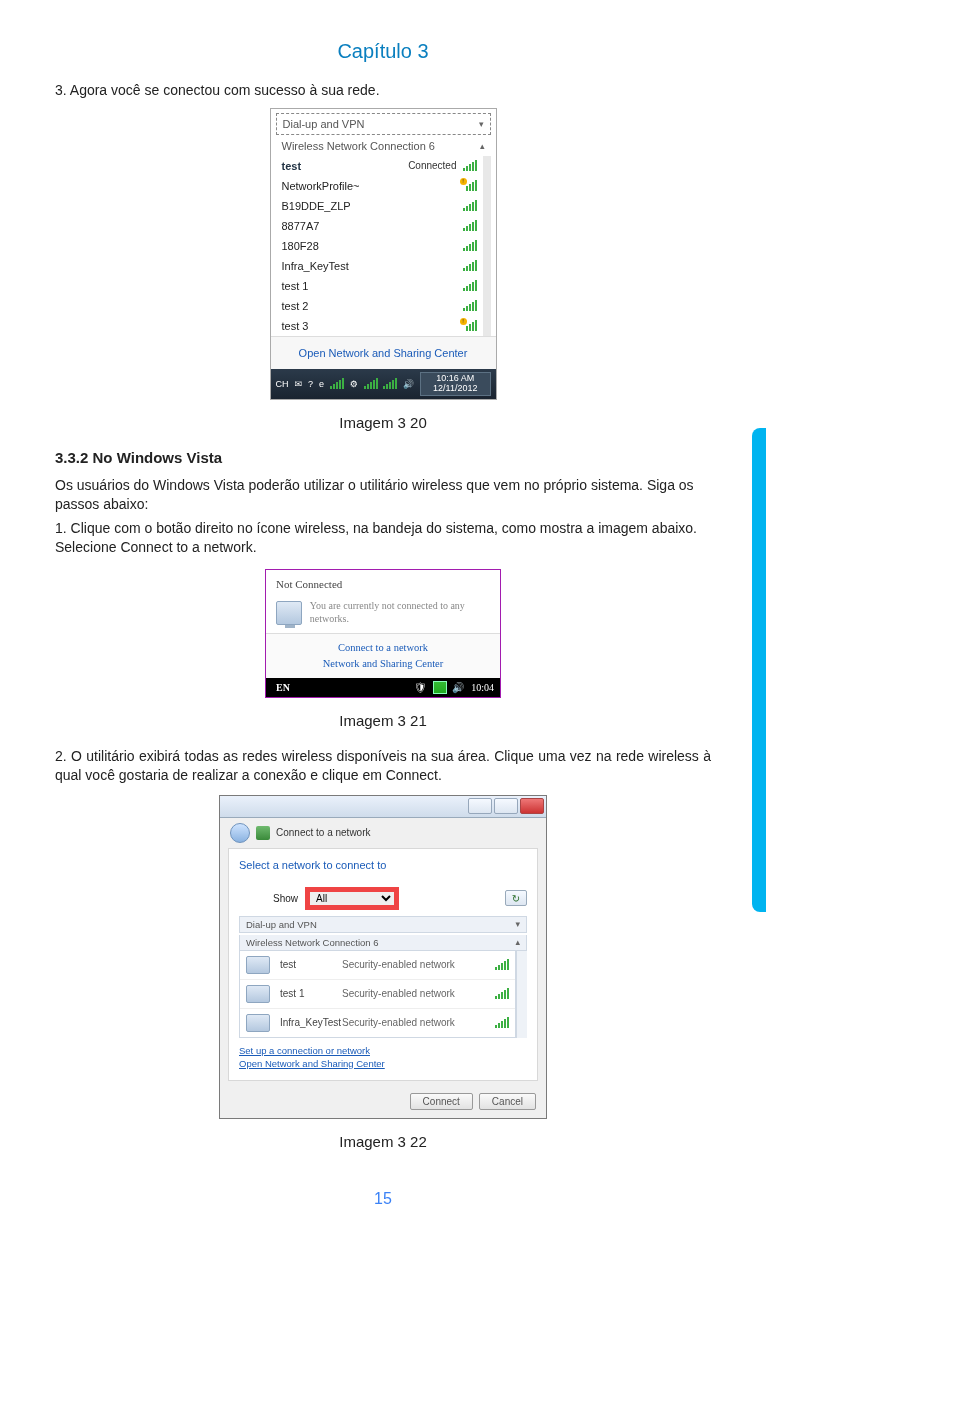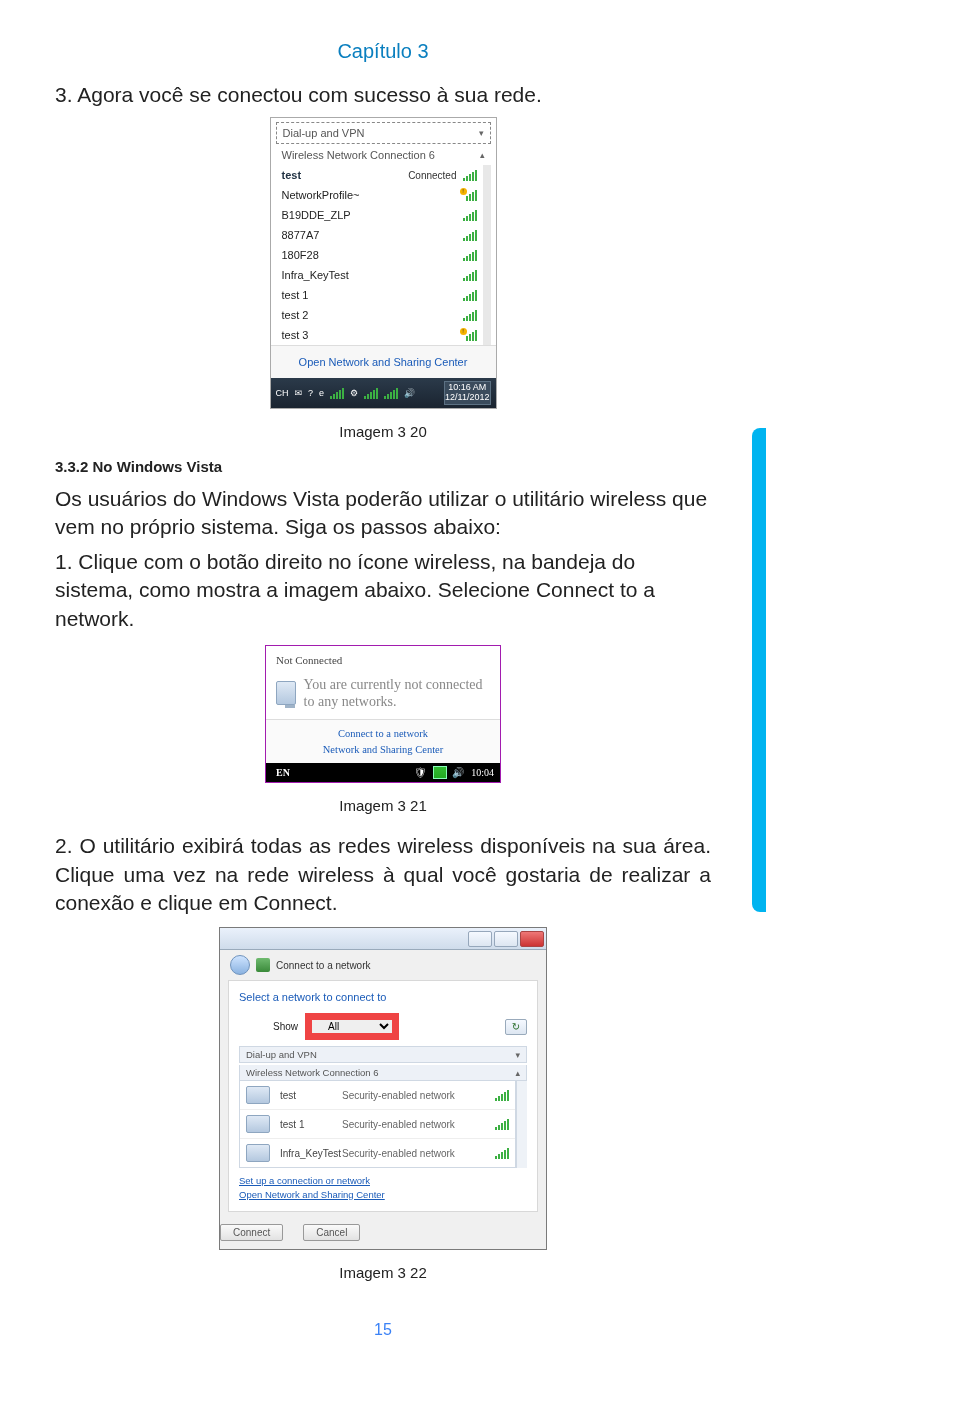--- a/index.html
+++ b/index.html
@@ -1,83 +1,83 @@
 <!DOCTYPE html>
 <html><head>
 <meta charset="utf-8">
 <style>
 html,body{margin:0;padding:0;background:#fff;font-family:Arial,Helvetica,sans-serif;color:#222;width:960px}
 .page{box-sizing:border-box;width:766px;min-height:1401px;padding:40px 55px 30px 55px;position:relative}
 .chapter-title{text-align:center;color:#0a7fbf;font-size:20px;margin:0 0 18px 0;font-weight:400}
-.body-text{font-size:21px;line-height:1.35;color:#222;margin:6px 0}
+.body-text{font-size:14px;line-height:1.35;color:#222;margin:6px 0}
 .justify{text-align:justify}
 .caption{text-align:center;font-size:15px;margin:14px 0 18px 0}
 .section-head{font-weight:bold;font-size:15px;margin:14px 0 10px 0}
 .page-num{text-align:center;color:#3b82f6;font-size:16px;margin-top:40px}
 .side-tab{position:absolute;right:0;top:428px;width:14px;height:484px;background:#00b4f0;border-top-left-radius:8px;border-bottom-left-radius:8px}
 
 
 .ss1{width:225px;margin:8px auto 0 auto;border:1px solid #aaa;background:#fff;font-size:11px;font-family:Tahoma,Arial,sans-serif}
 .ss1 .dialup{border:1px dashed #888;margin:4px 5px 1px 5px;padding:4px 6px;display:flex;justify-content:space-between;align-items:center;color:#555}
 .ss1 .wnc{padding:4px 11px;display:flex;justify-content:space-between;align-items:center;color:#555}
 .ss1 .list{margin:0 5px;border-right:8px solid #e8e8e8}
 .ss1 .netrow{display:flex;align-items:center;padding:4px 6px;justify-content:space-between}
 .ss1 .netname{flex:1}
 .ss1 .netstatus{font-size:10px;color:#333;margin-right:6px}
 .ss1 .bold{font-weight:bold;color:#234}
 .ss1 .footer-link{text-align:center;padding:10px 0;color:#1a5bb8;border-top:1px solid #ddd;background:#f7f7f7;font-size:11px}
 .ss1 .taskbar{background:linear-gradient(#2b3a4a,#1a2430);padding:3px 5px;display:flex;align-items:center;gap:6px;font-size:9px;color:#fff}
-.ss1 .tb-right{margin-left:auto;background:#3a4b5c;border:1px solid #5c7183;padding:1px 0;line-height:1.1;text-align:center;font-size:9px}
+.ss1 .tb-right{margin-left:auto;background:#3a4b5c;border:1px solid #5c7183;padding:1px 12px;line-height:1.1;text-align:center;font-size:9px}
 .chevron{font-size:9px;color:#666}
 .sig{display:inline-block;position:relative;width:14px;height:11px}
 .sig i{position:absolute;bottom:0;width:2px;background:#3cb043}
 .sig i:nth-child(1){left:0;height:3px}
 .sig i:nth-child(2){left:3px;height:5px}
 .sig i:nth-child(3){left:6px;height:7px}
 .sig i:nth-child(4){left:9px;height:9px}
 .sig i:nth-child(5){left:12px;height:11px}
 .sig.warn i{background:#3cb043}
 .sig .badge{position:absolute;left:-3px;top:-2px;width:7px;height:7px;border-radius:50%;background:#f5b301;font-size:6px;line-height:7px;text-align:center;color:#333}
 
 
 .ss2{width:234px;margin:12px auto 0 auto;border:1px solid #a21caf;background:#fff;font-family:Liberation Serif, serif;font-size:11px}
 .ss2 .top{padding:8px 10px 6px 10px}
 .ss2 .nc{color:#444}
-.ss2 .row2{display:flex;align-items:center;gap:8px;padding:4px 10px 8px 10px;color:#888;font-size:14px;line-height:1.25}
+.ss2 .row2{display:flex;align-items:center;gap:8px;padding:4px 10px 8px 10px;color:#888;font-size:10px;line-height:1.25}
 .ss2 .moni{width:26px;height:22px;background:linear-gradient(#dfe9f5,#b4c8df);border:1px solid #8ea6c0;border-radius:2px;position:relative}
 .ss2 .moni::after{content:"";position:absolute;bottom:-4px;left:8px;width:10px;height:3px;background:#9fb3c8}
 .ss2 .links{border-top:1px solid #ddd;background:#fafafa;text-align:center;padding:6px 0;color:#1a5bb8;font-size:10.5px;line-height:1.5}
 .ss2 .tb{background:#000;padding:3px 6px;display:flex;align-items:center;gap:6px;justify-content:flex-end;color:#fff;font-size:10px}
 .ss2 .lang{font-weight:bold;font-size:10px;margin-right:auto;margin-left:4px}
 .tiny-ico{display:inline-block;width:12px;height:11px;position:relative}
 .tiny-ico.net{border:1px solid #8fb;background:linear-gradient(#3b3,#2a2)}
 
 
 .ss3{width:326px;margin:10px auto 0 auto;font-family:Tahoma,Arial,sans-serif;font-size:10px;border:1px solid #7a7a7a;background:#f0f0f0}
 .ss3 .titlebar{height:21px;background:linear-gradient(#eaf1fb,#cfdceb);display:flex;align-items:center;justify-content:flex-end;border-bottom:1px solid #9ab}
 .ss3 .titlebar .wbtn{width:22px;height:14px;margin-right:2px;background:linear-gradient(#f5f9ff,#dde6f1);border:1px solid #96a7bb;border-radius:2px}
 .ss3 .titlebar .wbtn.close{background:linear-gradient(#e77,#c33);border-color:#a44}
 .ss3 .hdr{padding:5px 10px;display:flex;align-items:center;gap:6px;font-size:10px;color:#333}
 .ss3 .hdr .back{width:18px;height:18px;border-radius:50%;background:linear-gradient(#cfe4ff,#8ab2e0);border:1px solid #6f93bd;position:relative}
 .ss3 .hdr .gico{width:14px;height:14px;background:linear-gradient(#6fba6f,#3a8a3a);border-radius:2px}
 .ss3 .body{background:#fff;margin:0 8px 6px 8px;border:1px solid #d8d8d8;padding:8px 10px 10px 10px}
-.ss3 .sel{color:#1a5bb8;font-size:11px;margin:2px 0 10px 0}
+.ss3 .sel{color:#1a5bb8;font-size:11px;margin:2px 0 16px 0}
 .ss3 .showrow{display:flex;align-items:center;gap:7px;margin:4px 0 6px 34px;font-size:10px}
-.ss3 .showrow select{font-size:10px;padding:0 12px;width:94px;border:7px solid #ef4444}
+.ss3 .showrow select{font-size:10px;padding:0 2px;width:94px;border:5px solid #ef4444}
 .ss3 .refresh{margin-left:auto;width:20px;height:14px;border:1px solid #9ab;background:linear-gradient(#f5f9ff,#dde6f1);border-radius:2px;display:flex;align-items:center;justify-content:center;color:#2b6f2b;font-size:10px}
 .ss3 .groupbar{background:#edf1f7;border:1px solid #cfd8e3;padding:2px 6px;font-size:9.5px;color:#555;display:flex;justify-content:space-between;align-items:center;margin-top:2px}
 .ss3 .groupbar.sub{border-top:none}
 .ss3 .netlist{border:1px solid #cfd8e3;border-top:none}
 .ss3 .nrow{display:flex;align-items:center;padding:5px 6px;border-top:1px solid #eee;font-size:10px;color:#444}
 .ss3 .nrow:first-child{border-top:none}
 .ss3 .nrow .nico{width:22px;height:16px;background:linear-gradient(#dfe9f5,#b4c8df);border:1px solid #8ea6c0;border-radius:2px;margin-right:10px}
 .ss3 .nrow .nname{width:62px}
 .ss3 .nrow .nsec{flex:1;color:#666}
 .ss3 .linksb{font-size:9.5px;color:#1a5bb8;text-decoration:underline;margin:6px 0 0 0;line-height:1.4}
-.ss3 .btnbar{padding:6px 20px 8px 0;display:flex;justify-content:flex-start;gap:20px}
+.ss3 .btnbar{padding:6px 10px 8px 0;display:flex;justify-content:flex-end;gap:6px}
 .ss3 .btn{font-size:10px;padding:2px 12px;border:1px solid #999;background:linear-gradient(#fafafa,#e2e2e2);border-radius:2px;color:#555}
 .ss3 .scrollhint{width:10px;background:#eef2f7;border-left:1px solid #cfd8e3}
 </style>
 </head>
 <body>
 
 <div class="page">
   <div class="side-tab"></div>
 
   <div class="chapter-title">Capítulo 3</div>

